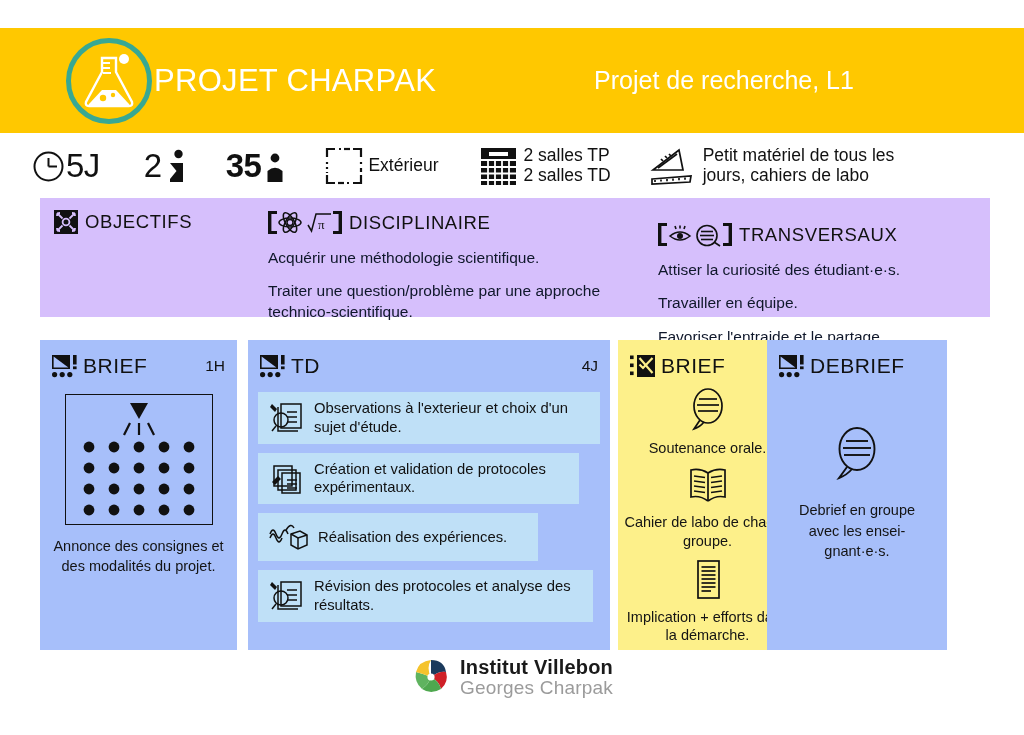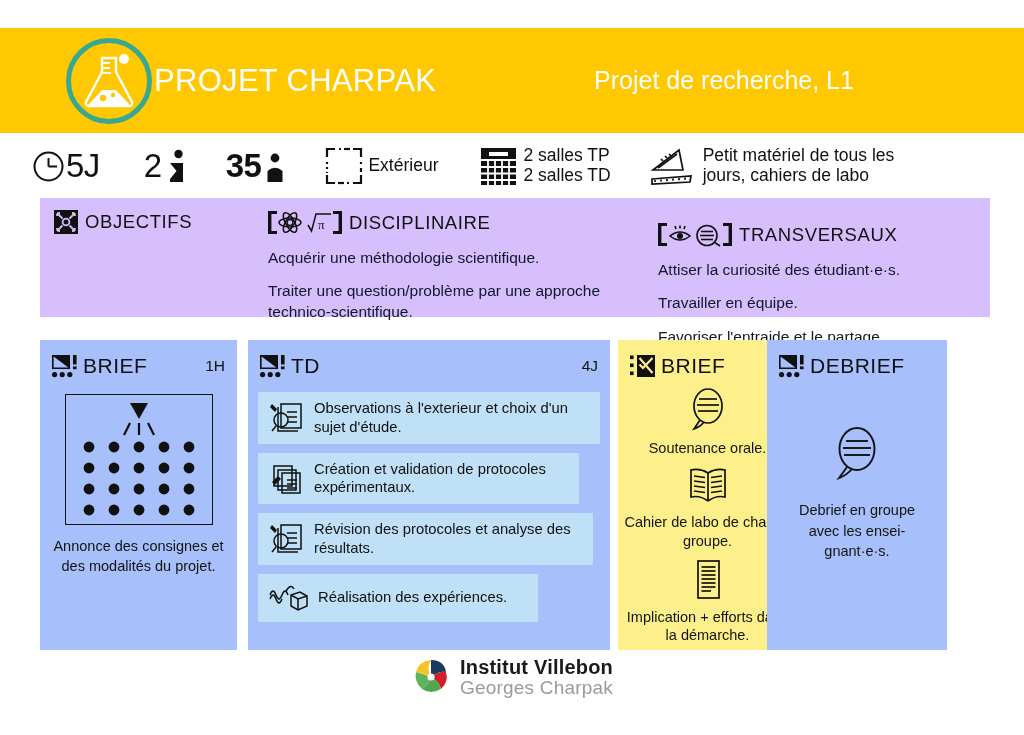--- a/index.html
+++ b/index.html
@@ -413,52 +413,52 @@
               <line x1="19" y1="20" x2="29" y2="20"></line>
               <line x1="19" y1="24" x2="29" y2="24"></line>
               <line x1="19" y1="28" x2="29" y2="28"></line>
             </g>
             <path d="M4 22 L10 16 L13 19 L7 25 Z" fill="#111"></path>
           </svg>
         </span>
         <span class="td-text">Création et validation de protocoles expérimentaux.</span>
       </div>
 
+      <div class="td-item" style="width:82%;">
+        <span class="glyph">
+          <svg width="40" height="34" viewBox="0 0 40 34">
+            <g fill="none" stroke="#111" stroke-width="1.5">
+              <path d="M2 14 Q5 6 8 14 Q11 22 14 14 Q17 6 20 14"></path>
+              <path d="M2 18 Q5 10 8 18 Q11 26 14 18"></path>
+              <path d="M18 10 Q23 2 26 8"></path>
+              <path d="M23 14 L32 11 L39 15 L39 25 L30 29 L23 25 Z"></path>
+              <path d="M23 14 L30 18 L39 15"></path>
+              <path d="M30 18 L30 29"></path>
+            </g>
+          </svg>
+        </span>
+        <span class="td-text">Réalisation des expériences.</span>
+      </div>
+
       <div class="td-item" style="width:98%;">
         <span class="glyph">
           <svg width="36" height="36" viewBox="0 0 36 36">
             <g fill="none" stroke="#111" stroke-width="1.5">
               <path d="M13 4 L33 4 L33 28 L13 28 Z"></path>
               <path d="M10 7 L10 31 L30 31"></path>
               <line x1="19" y1="12" x2="29" y2="12"></line>
               <line x1="19" y1="17" x2="29" y2="17"></line>
               <line x1="19" y1="22" x2="29" y2="22"></line>
               <circle cx="13" cy="20" r="7"></circle>
               <path d="M8 26 L4 31"></path>
             </g>
             <path d="M4 4 L9 9 L7 12 L2 7 Z" fill="#111"></path>
           </svg>
         </span>
         <span class="td-text">Révision des protocoles et analyse des résultats.</span>
-      </div>
-
-      <div class="td-item" style="width:82%;">
-        <span class="glyph">
-          <svg width="40" height="34" viewBox="0 0 40 34">
-            <g fill="none" stroke="#111" stroke-width="1.5">
-              <path d="M2 14 Q5 6 8 14 Q11 22 14 14 Q17 6 20 14"></path>
-              <path d="M2 18 Q5 10 8 18 Q11 26 14 18"></path>
-              <path d="M18 10 Q23 2 26 8"></path>
-              <path d="M23 14 L32 11 L39 15 L39 25 L30 29 L23 25 Z"></path>
-              <path d="M23 14 L30 18 L39 15"></path>
-              <path d="M30 18 L30 29"></path>
-            </g>
-          </svg>
-        </span>
-        <span class="td-text">Réalisation des expériences.</span>
       </div>
     </div>
   </div>
 
   <div class="card eval" style="left:618px; width:179px;">
     <div class="card-head">
       <span class="card-head-left">
         <span>
           <svg width="26" height="24" viewBox="0 0 26 24">
             <g fill="#111">

